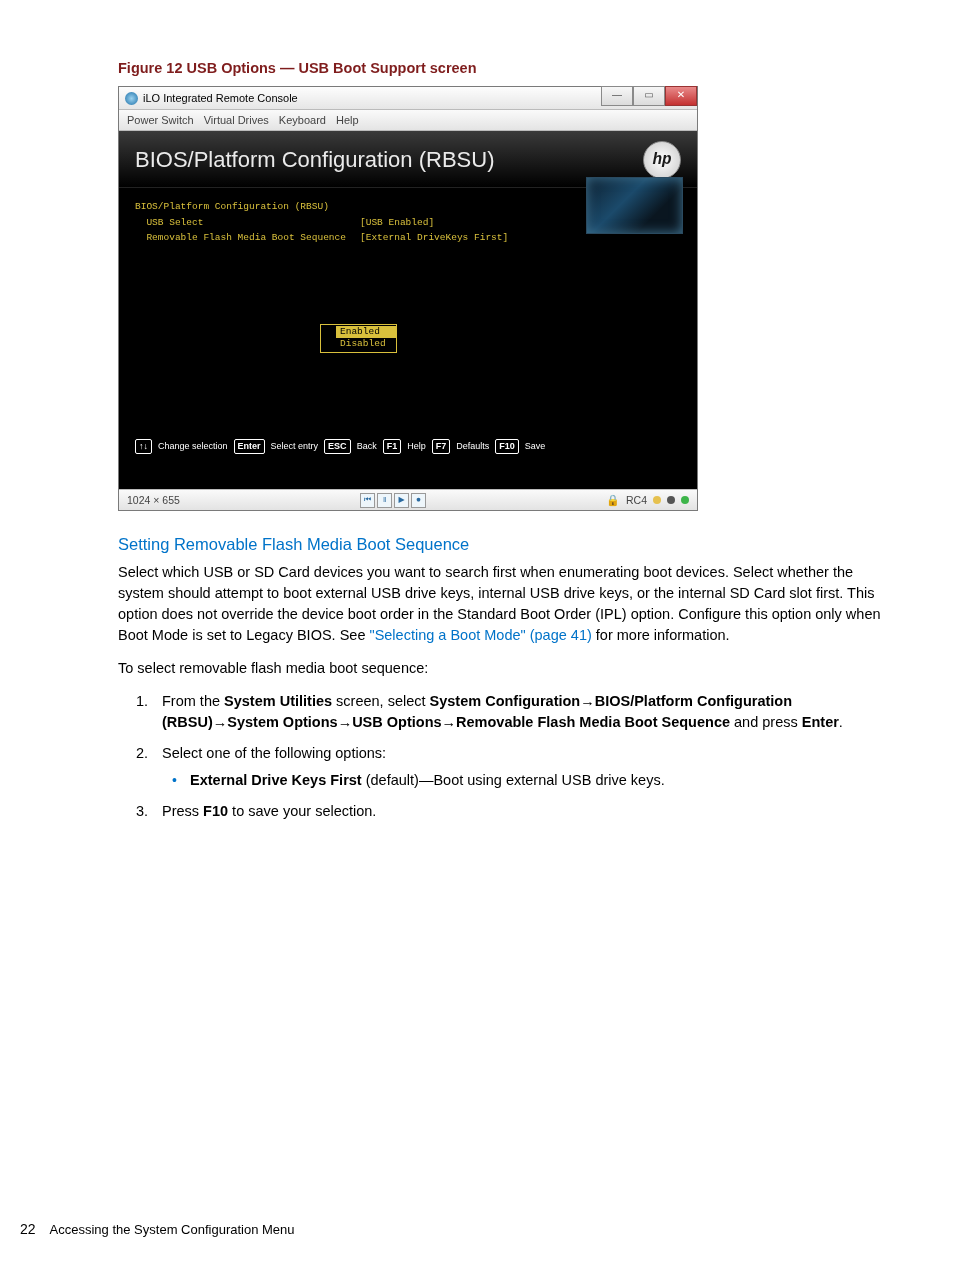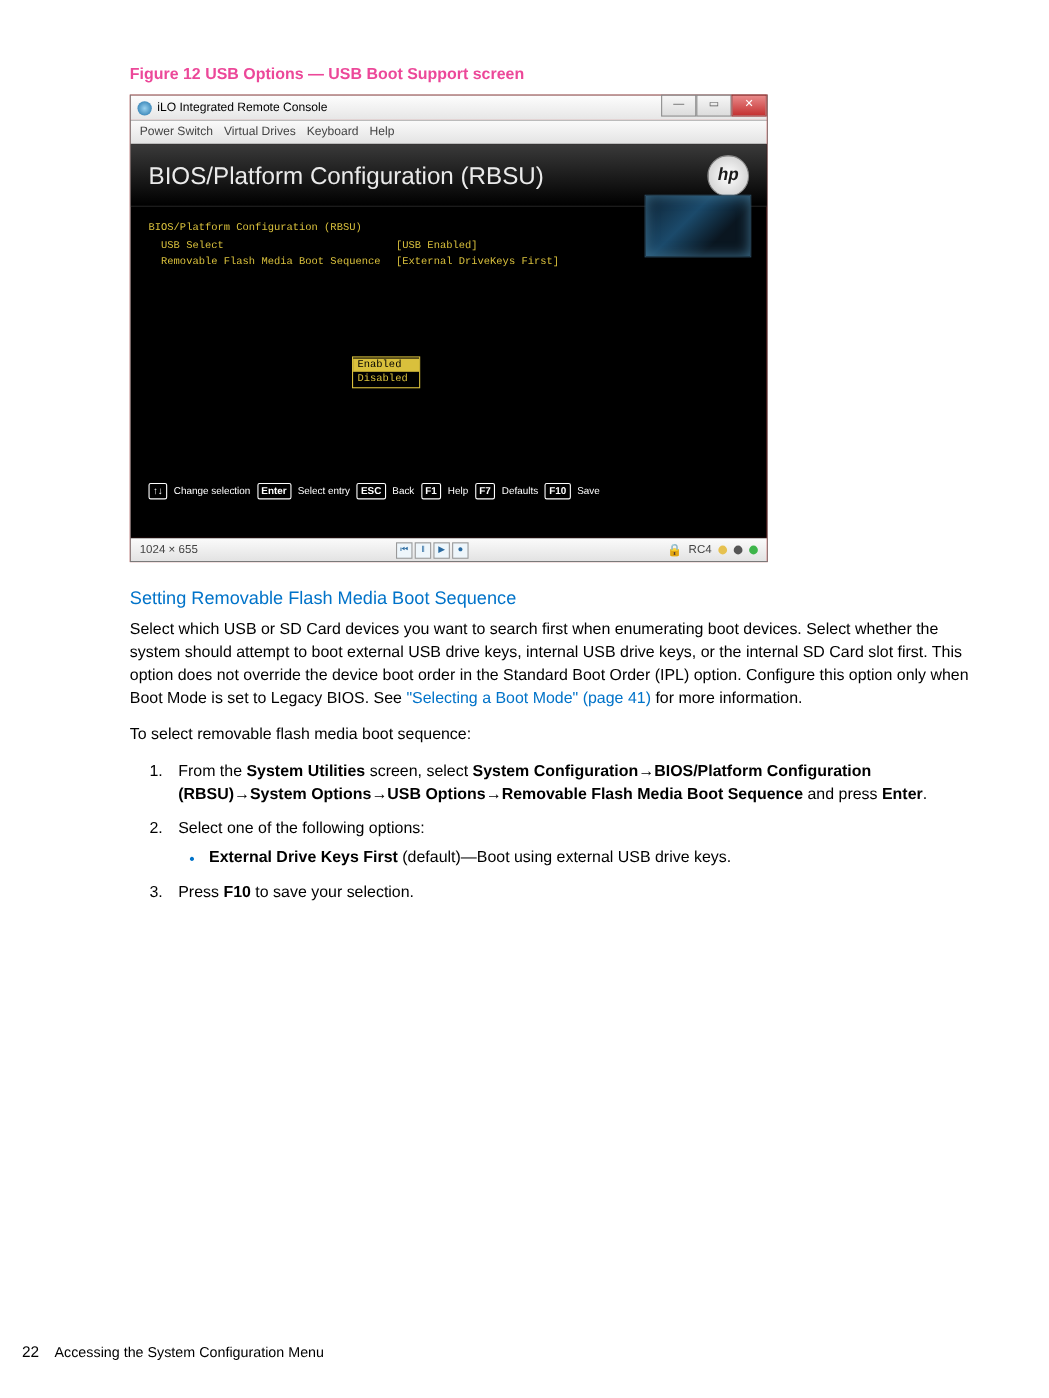--- a/index.html
+++ b/index.html
@@ -8,21 +8,21 @@
     background: #fff;
     color: #000;
     width: 954px;
     height: 1271px;
     position: relative;
   }
   .page {
     padding: 60px 68px 40px 118px;
   }
   .figure-caption {
-    color: #ec4899;
+    color: #7f1d1d;
     font-weight: bold;
     font-size: 14.5px;
     margin-bottom: 10px;
   }
   
   .console-frame {
     border: 1px solid #7a7a7a;
     width: 578px;
     background: #ef4444;
     margin-bottom: 24px;
@@ -113,21 +113,21 @@
   .caret { color:#1fb6e6; margin-right:2px; }
   .opt-val { color:#d9c03c; }
   .popup {
     position:absolute;
     left: 201px; top: 136px;
     border:1px solid #d9c03c;
     font-size:9.5px;
     line-height:1.3;
     padding:1px 0;
   }
-  .popup .pi { padding: 0 10px 0 4px; }
+  .popup .pi { padding: 0 10px 0 4px; margin-left: 15px; }
   .popup .hi { background:#d9c03c; color:#000; }
   .popup .lo { color:#d9c03c; }
   .server-img {
     position:absolute;
     right: 14px; top: 46px;
     width: 95px; height: 55px;
     background: linear-gradient(135deg,#0d2030,#1b4a6b 40%,#0a1620 70%);
     border:1px solid #2a4a60;
     box-shadow: inset 0 0 12px #3d6f8c;
   }

